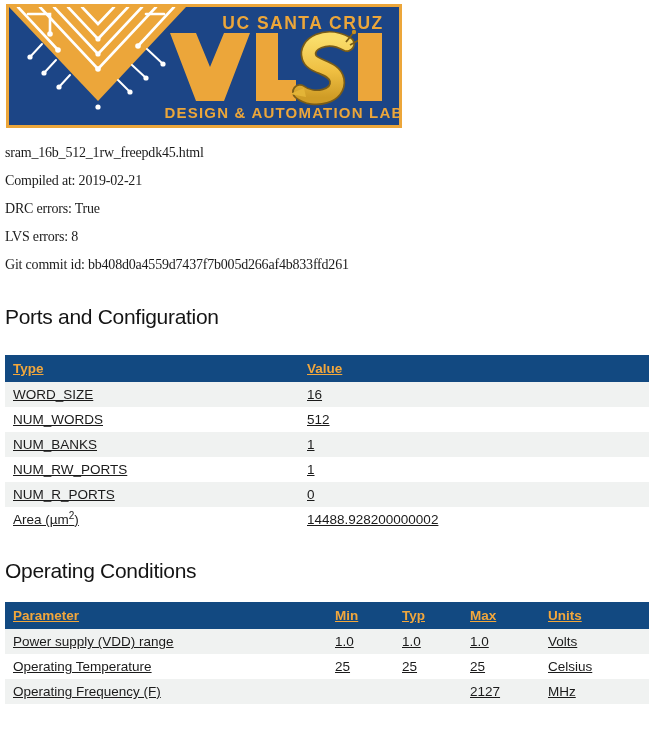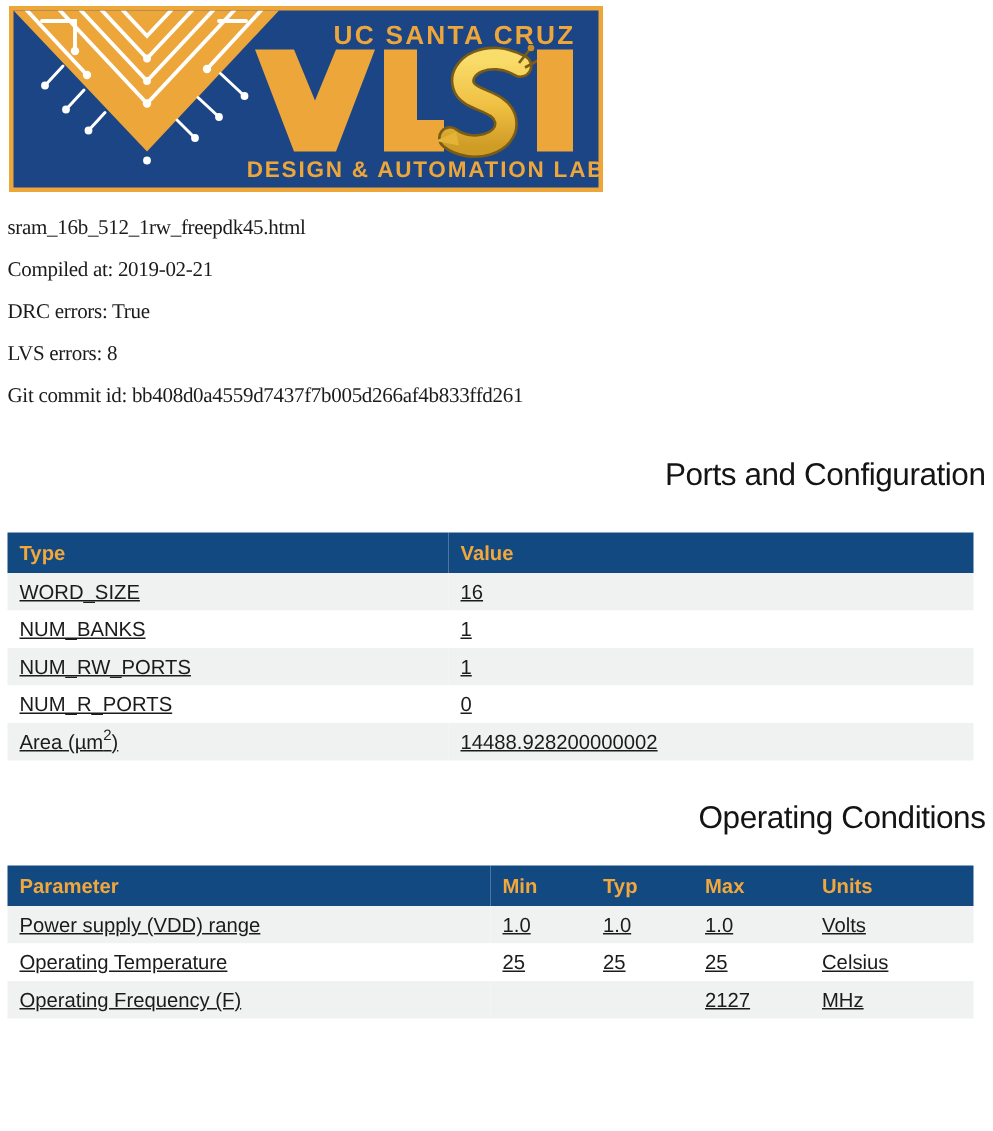--- a/index.html
+++ b/index.html
@@ -8,29 +8,29 @@
     width: 662px;
     margin: 0;
     padding: 4px 5px 20px 5px;
     font-family: "Liberation Sans", "DejaVu Sans", sans-serif;
     color: #1b1b1b;
     font-size: 14px;
   }
   .logo-svg { display: block; margin-left: 1px; }
   p.info { margin: 12px 0 0 0; padding: 0; line-height: 16px; font-size: 14px; letter-spacing: -0.2px; font-family: Liberation Serif, serif; }
   p.info.first { margin-top: 17px; }
-  h2 { font-size: 21px; font-weight: normal; line-height: 26px; margin: 0; letter-spacing: -0.3px; color: #141414; text-align: right; }
+  h2 { font-size: 21px; font-weight: normal; line-height: 26px; margin: 0; letter-spacing: -0.3px; color: #141414; }
   h2.h-ports { margin-top: 31px; }
   h2.h-oc { margin-top: 26px; }
   table { border-collapse: collapse; width: 644px; table-layout: fixed; }
   table.ports-table { margin-top: 25px; }
   table.oc-table { margin-top: 18px; }
   th {
     background: #124981; color: #f2a73c; text-align: left;
-    font-weight: bold; font-size: 13.5px; padding: 6px 8px; line-height: 15px;
+    font-weight: bold; font-size: 13.5px; padding: 6px 8px; line-height: 15px; text-decoration: underline;
   }
   td { font-size: 13.5px; padding: 5px 8px; line-height: 15px; text-decoration: underline; }
   tbody tr:nth-child(odd) { background: #f0f2f1; }
   tbody tr:nth-child(even) { background: #ffffff; }
   .ports-table th.col-type, .ports-table td.cell-type { width: 294px; }
   .oc-table .c0 { width: 322px; }
   .oc-table .c1 { width: 67px; }
   .oc-table .c2 { width: 68px; }
   .oc-table .c3 { width: 78px; }
   .oc-table .c4 { width: auto; margin-left: 16px; }
@@ -129,20 +129,24 @@
       <th class="col-type">Type</th>
       <th>Value</th>
     </tr>
   </thead>
   <tbody>
     <tr>
       <td class="cell-type">WORD_SIZE</td>
       <td>16</td>
     </tr>
     <tr>
+      <td class="cell-type">NUM_WORDS</td>
+      <td>512</td>
+    </tr>
+    <tr>
       <td class="cell-type">NUM_BANKS</td>
       <td>1</td>
     </tr>
     <tr>
       <td class="cell-type">NUM_RW_PORTS</td>
       <td>1</td>
     </tr>
     <tr>
       <td class="cell-type">NUM_R_PORTS</td>
       <td>0</td>

